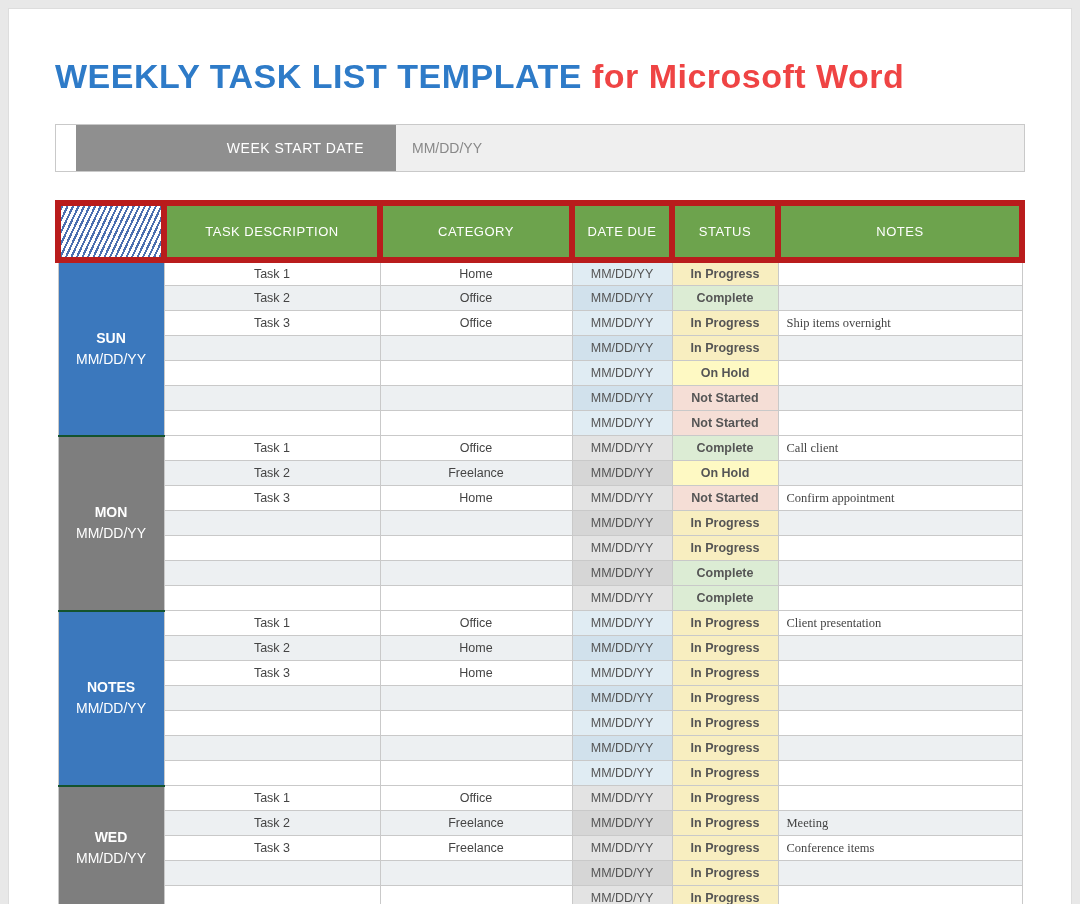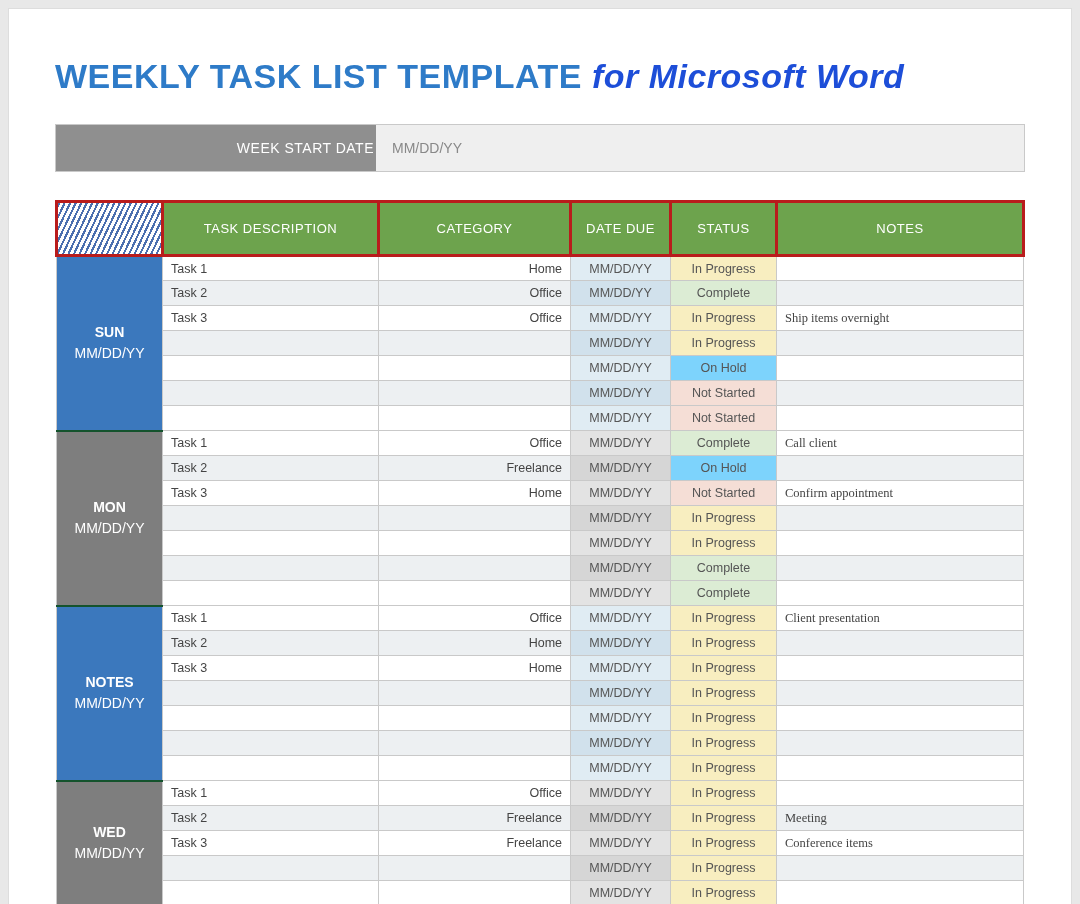--- a/index.html
+++ b/index.html
@@ -18,38 +18,39 @@
     min-height: 900px;
     border: 1px solid #ddd;
   }
   h1.title {
     margin: 0 0 28px 0;
     font-size: 34px;
     font-weight: 700;
     letter-spacing: 0.5px;
   }
   h1.title .part1 { color: #2e7bc8; text-align: center; }
-  h1.title .part2 { color: #1d4ed8; font-weight: 700; font-style: italic; }
+  h1.title .part2 { color: #ef4444; font-weight: 700; }
 
   .start-row {
     display: flex;
     height: 48px;
     border: 1px solid #c9c9c9;
     margin-bottom: 28px;
   }
   .start-label {
     width: 320px;
     background: #8f8f8f;
     color: #fff;
     display: flex;
     align-items: center;
     justify-content: flex-end;
-    padding-right: 2px;
+    padding-right: 32px;
     font-size: 14px;
     letter-spacing: 0.5px;
+    margin-left: 20px;
   }
   .start-value {
     flex: 1;
     background: #efefef;
     color: #888;
     display: flex;
     align-items: center;
     padding-left: 16px;
     font-size: 14px;
   }
@@ -66,45 +67,45 @@
   table.taskgrid col.c-stat { width: 106px; }
   table.taskgrid col.c-note { width: auto; }
 
   thead th {
     background: #6da34d;
     color: #fff;
     font-weight: 400;
     font-size: 13px;
     letter-spacing: 0.5px;
     padding: 18px 6px;
-    border: 3px solid #b91c1c;
+    border: 6px solid #b91c1c;
     text-align: center;
   }
   thead th.corner {
     background: #fff;
     padding: 0;
     position: relative;
   }
   .hatch {
     position: absolute;
     inset: 0;
     background-image: repeating-linear-gradient(115deg, #4b6fb0 0 2px, #ffffff 2px 5px);
   }
 
   td {
     border: 1px solid #c9c9c9;
     padding: 4px 8px;
     height: 25px;
     color: #444;
     font-size: 12.5px;
   }
-  td.task { text-align: left; }
-  td.cat  { text-align: right; }
+  td.task { text-align: center; }
+  td.cat  { text-align: center; }
   td.date { text-align: center; color: #555; }
-  td.stat { text-align: center; font-weight: 400; color: #555; }
+  td.stat { text-align: center; font-weight: 700; color: #555; }
   td.note { text-align: left; font-family: Liberation Serif, serif; }
 
   td.day {
     text-align: center;
     vertical-align: middle;
     color: #fff;
     font-size: 14px;
     line-height: 1.5;
     border-bottom: 2px solid #14532d;
   }
@@ -117,21 +118,21 @@
 
   
   .dtint-blue { background: #e0ecf3; }
   tr.alt .dtint-blue { background: #d1e1ec; }
   .dtint-gray { background: #e3e3e3; }
   tr.alt .dtint-gray { background: #d6d6d6; }
 
   
   .st-inprogress { background: #f8eec0; }
   .st-complete   { background: #dcecd4; }
-  .st-onhold     { background: #7dd3fc; }
+  .st-onhold     { background: #fef9c3; }
   .st-notstarted { background: #f5ded6; margin-left: 10px; }
 </style>
 </head>
 <body>
 
 <div class="page">
 
   <h1 class="title">
     <span class="part1">WEEKLY TASK LIST TEMPLATE </span><span class="part2">for Microsoft Word</span>
   </h1>

